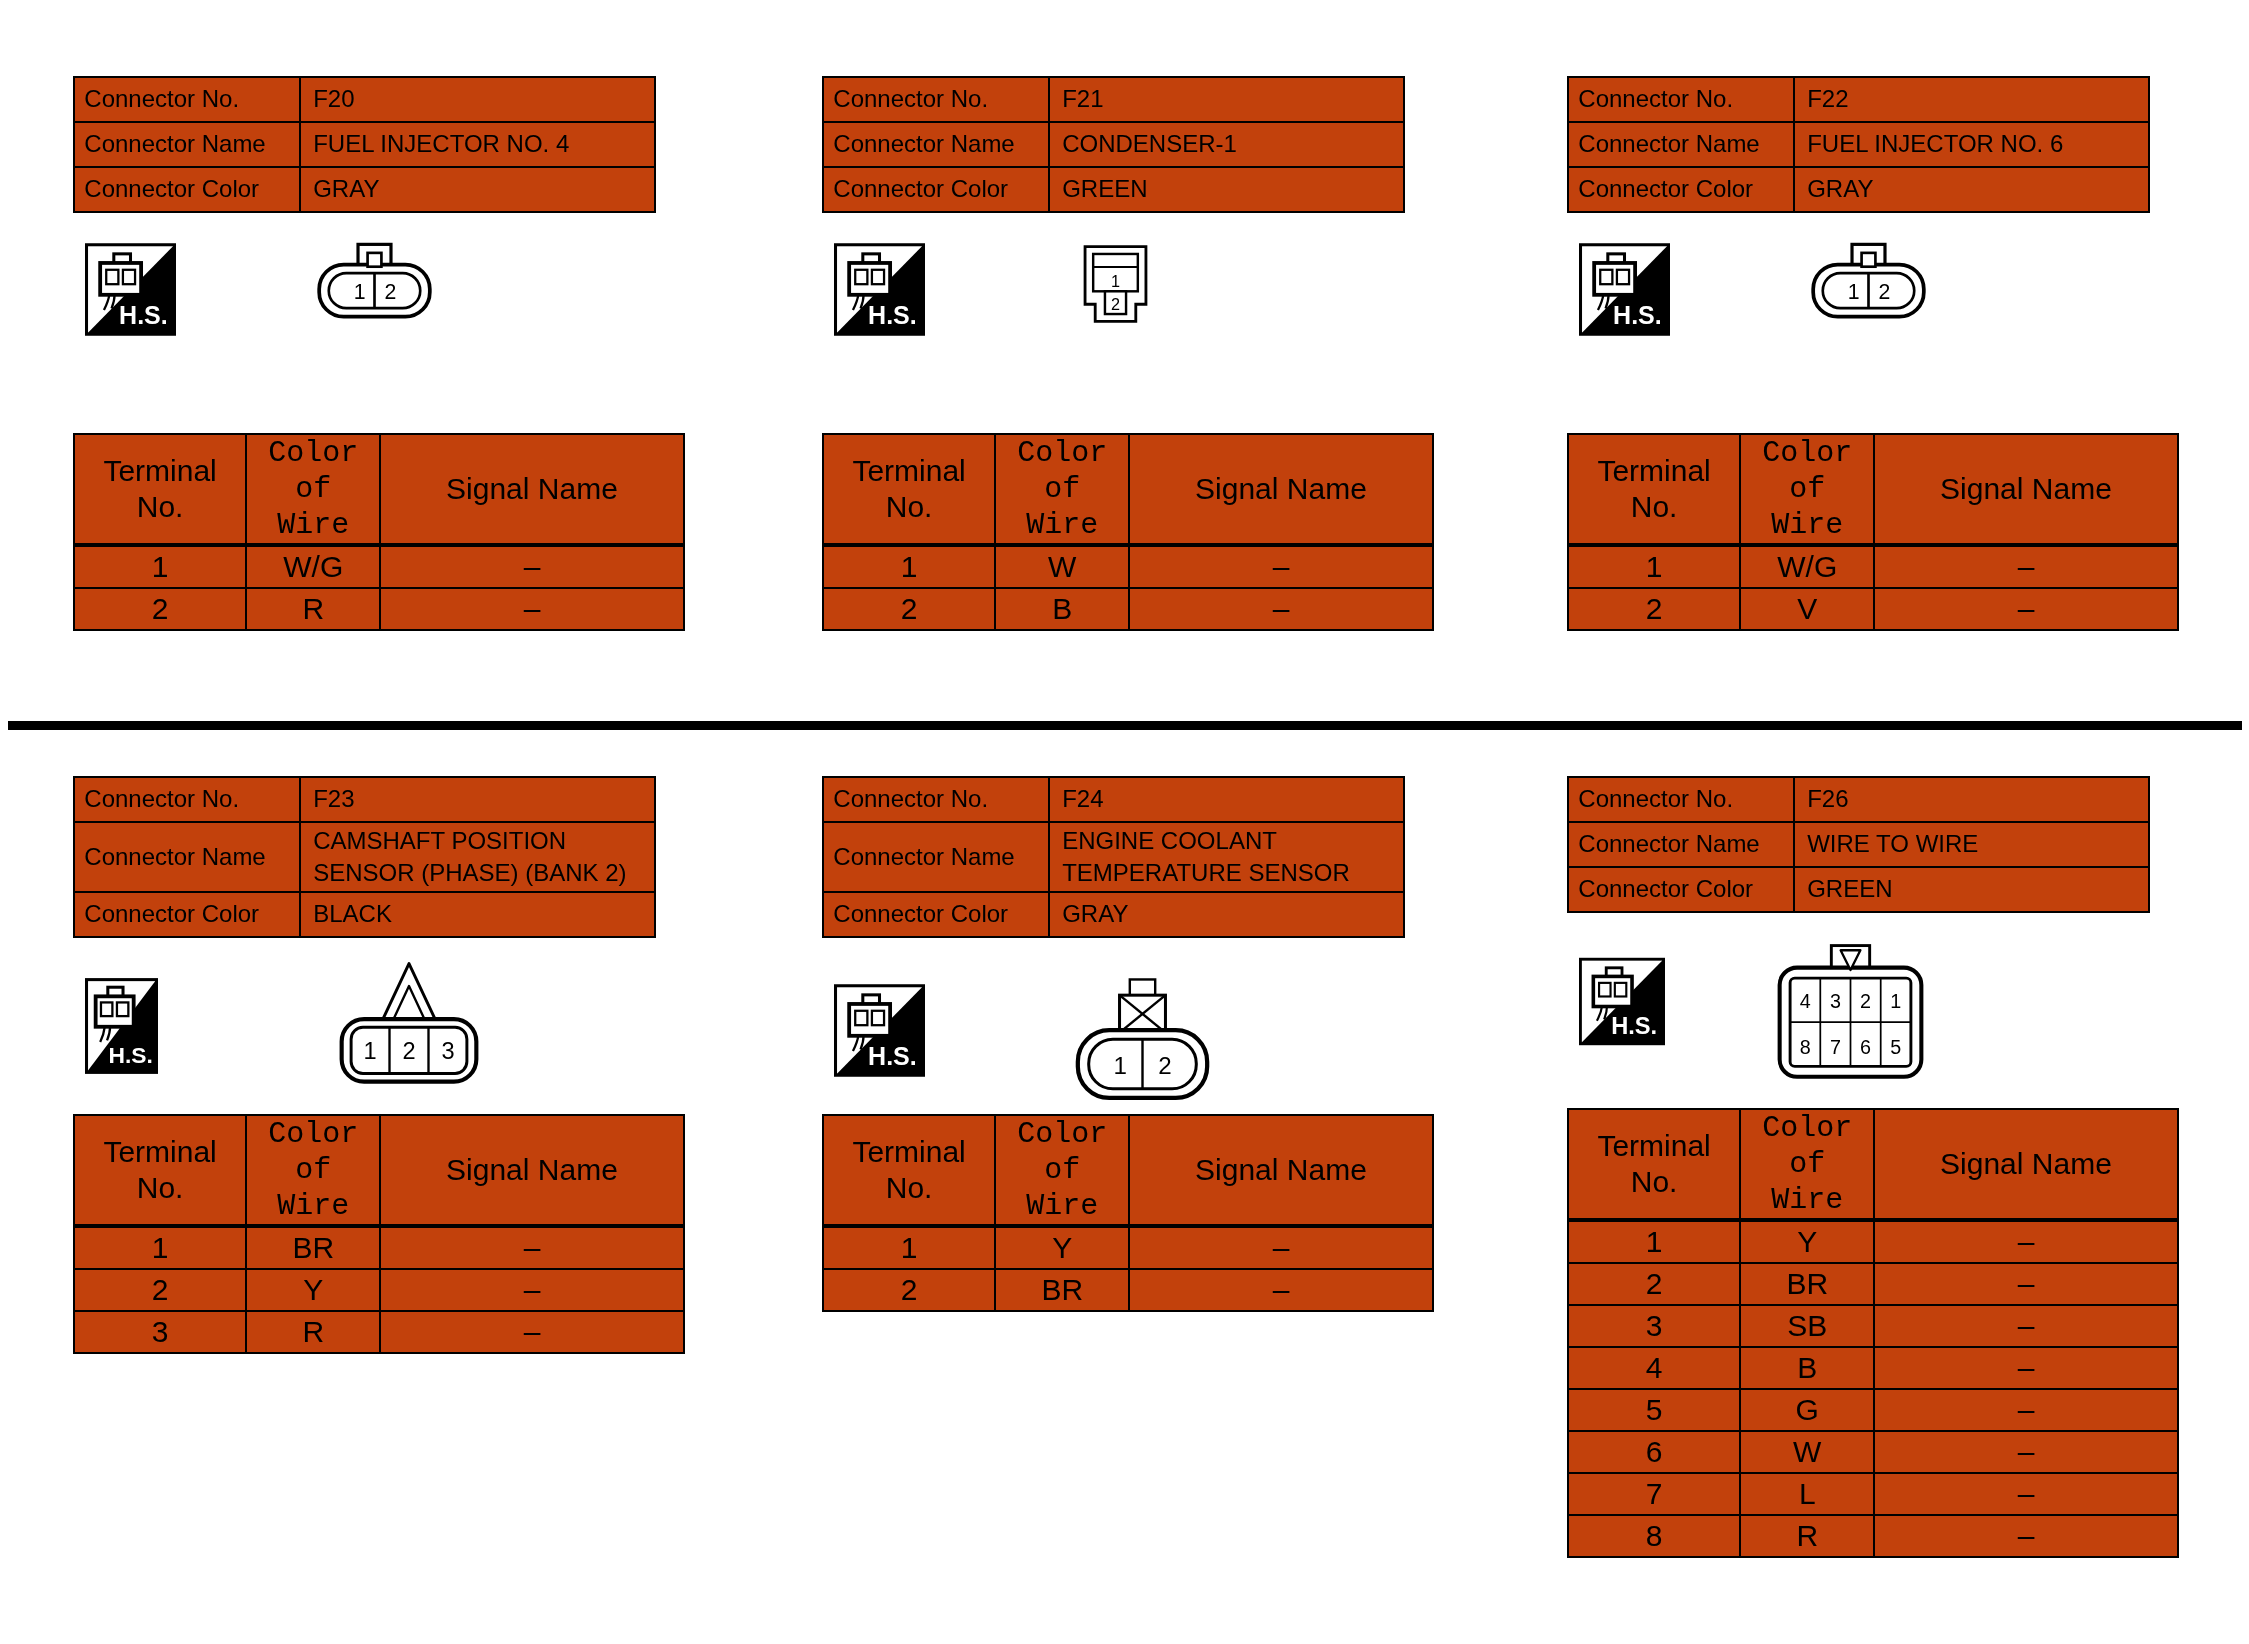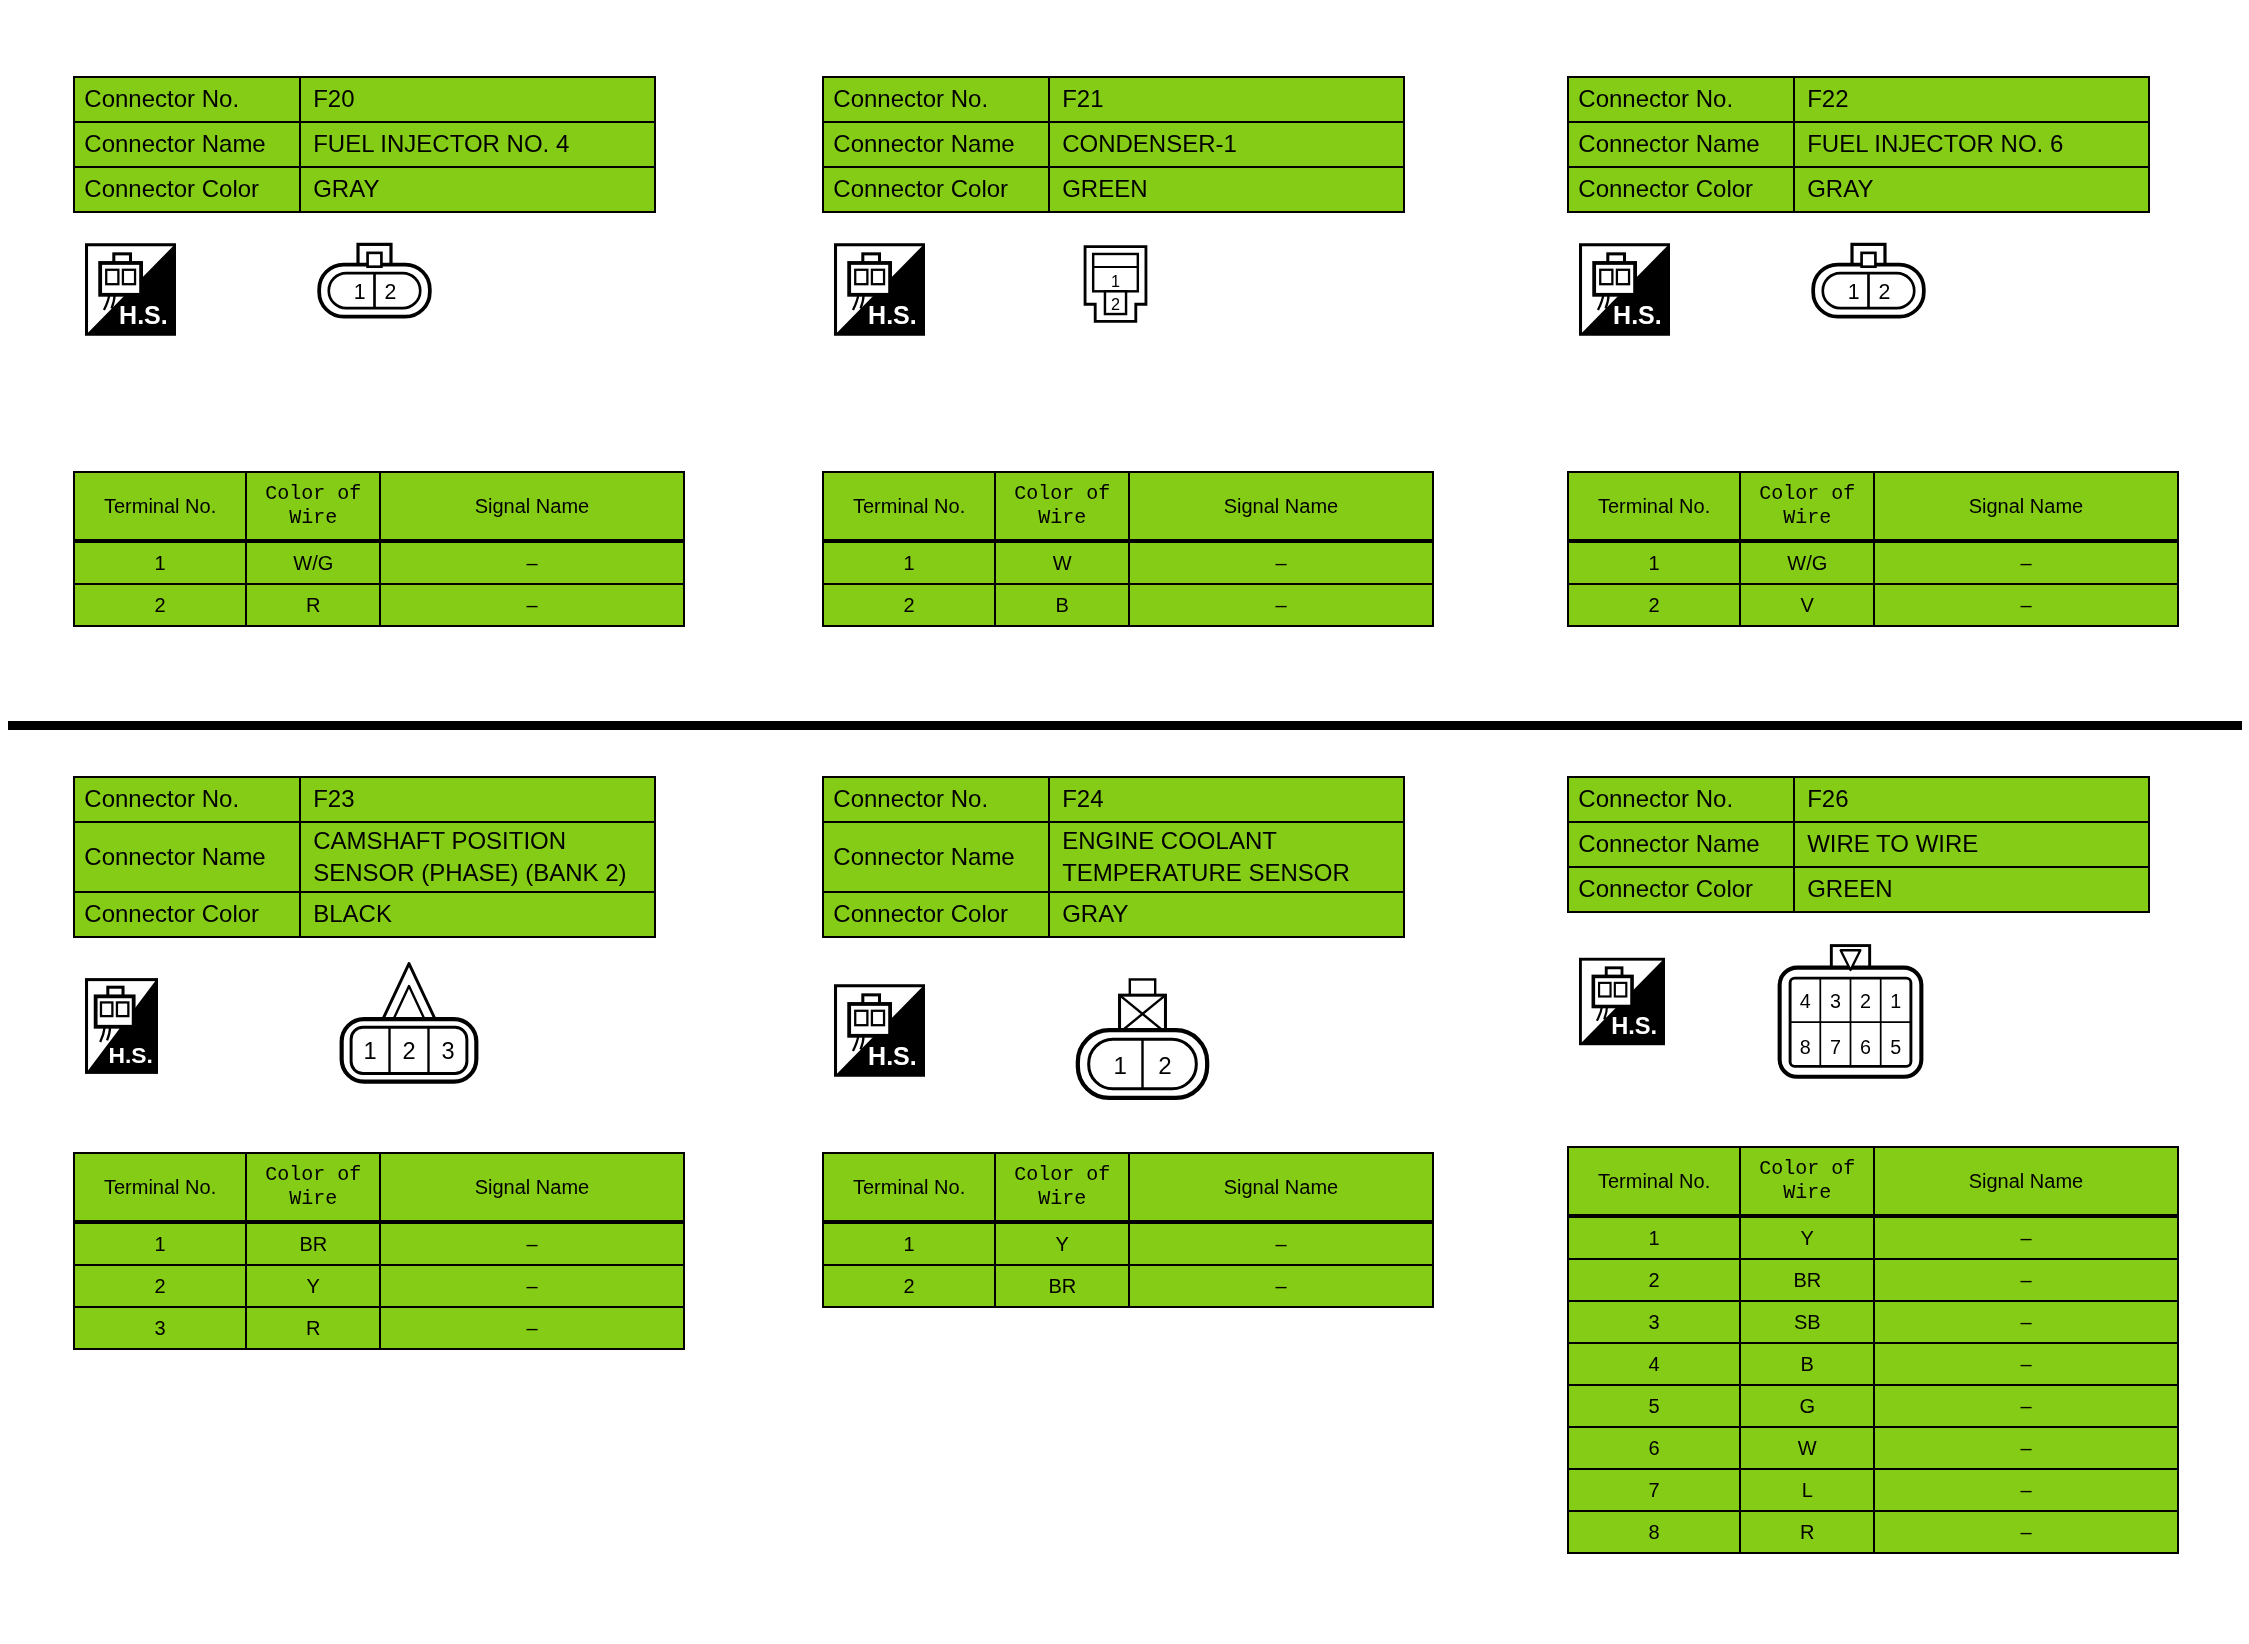--- a/index.html
+++ b/index.html
@@ -6,39 +6,39 @@
   body{width:2250px;height:1644px;position:relative;overflow:hidden;
        font-family:"Liberation Sans",sans-serif;color:#000;}
   .block{position:absolute;width:598px;}
   #b0{left:73px;top:76px;}
   #b1{left:822px;top:76px;}
   #b2{left:1567px;top:76px;}
   #b3{left:73px;top:776px;}
   #b4{left:822px;top:776px;}
   #b5{left:1567px;top:776px;}
 
-  table{border-collapse:collapse;background:#84cc16;}
+  table{border-collapse:collapse;background:#c2410c;}
   .info{width:583px;table-layout:fixed;font-size:24px;}
   .info td{border:2.3px solid #000;height:40px;line-height:1.35;
            padding:1.5px 4.6px 1.5px 9.3px;vertical-align:middle;}
   .info td.lbl{width:210px;}
   .info td.val{padding-left:12.3px;border-radius:8px;}
   .hs{position:absolute;left:12px;}
   #b0 .hs,#b1 .hs,#b2 .hs{top:167px;}
   #b3 .hs{top:202px;}
   #b4 .hs{top:208px;}
   #b5 .hs{top:180px;}
   .diagram{position:absolute;}
   #b0 .diagram,#b2 .diagram{left:243px;top:164px;}
   #b1 .diagram{left:259px;top:167px;}
   #b3 .diagram{left:259px;top:184px;}
   #b4 .diagram{left:251px;top:201px;}
   #b5 .diagram{left:208px;top:167px;}
 
-  .term{position:absolute;left:0;width:584px;table-layout:fixed;font-size:20px;margin-top:38px;}
+  .term{position:absolute;left:0;width:584px;table-layout:fixed;font-size:30px;}
   #b0 .term,#b1 .term,#b2 .term{top:357px;}
   #b3 .term,#b4 .term{top:338px;}
   #b5 .term{top:332px;}
   .term th,.term td{border:2.3px solid #000;text-align:center;font-weight:normal;
                     padding:0 3.1px;line-height:1.2;}
   .term th{height:66px;border-bottom:4.6px solid #000;}
   .term td{height:40px;}
   .term .c1{width:164px;}
   .term .c2{width:126px;font-family:Liberation Mono, monospace;}
   .term .c3{width:295px;text-align:center;}

